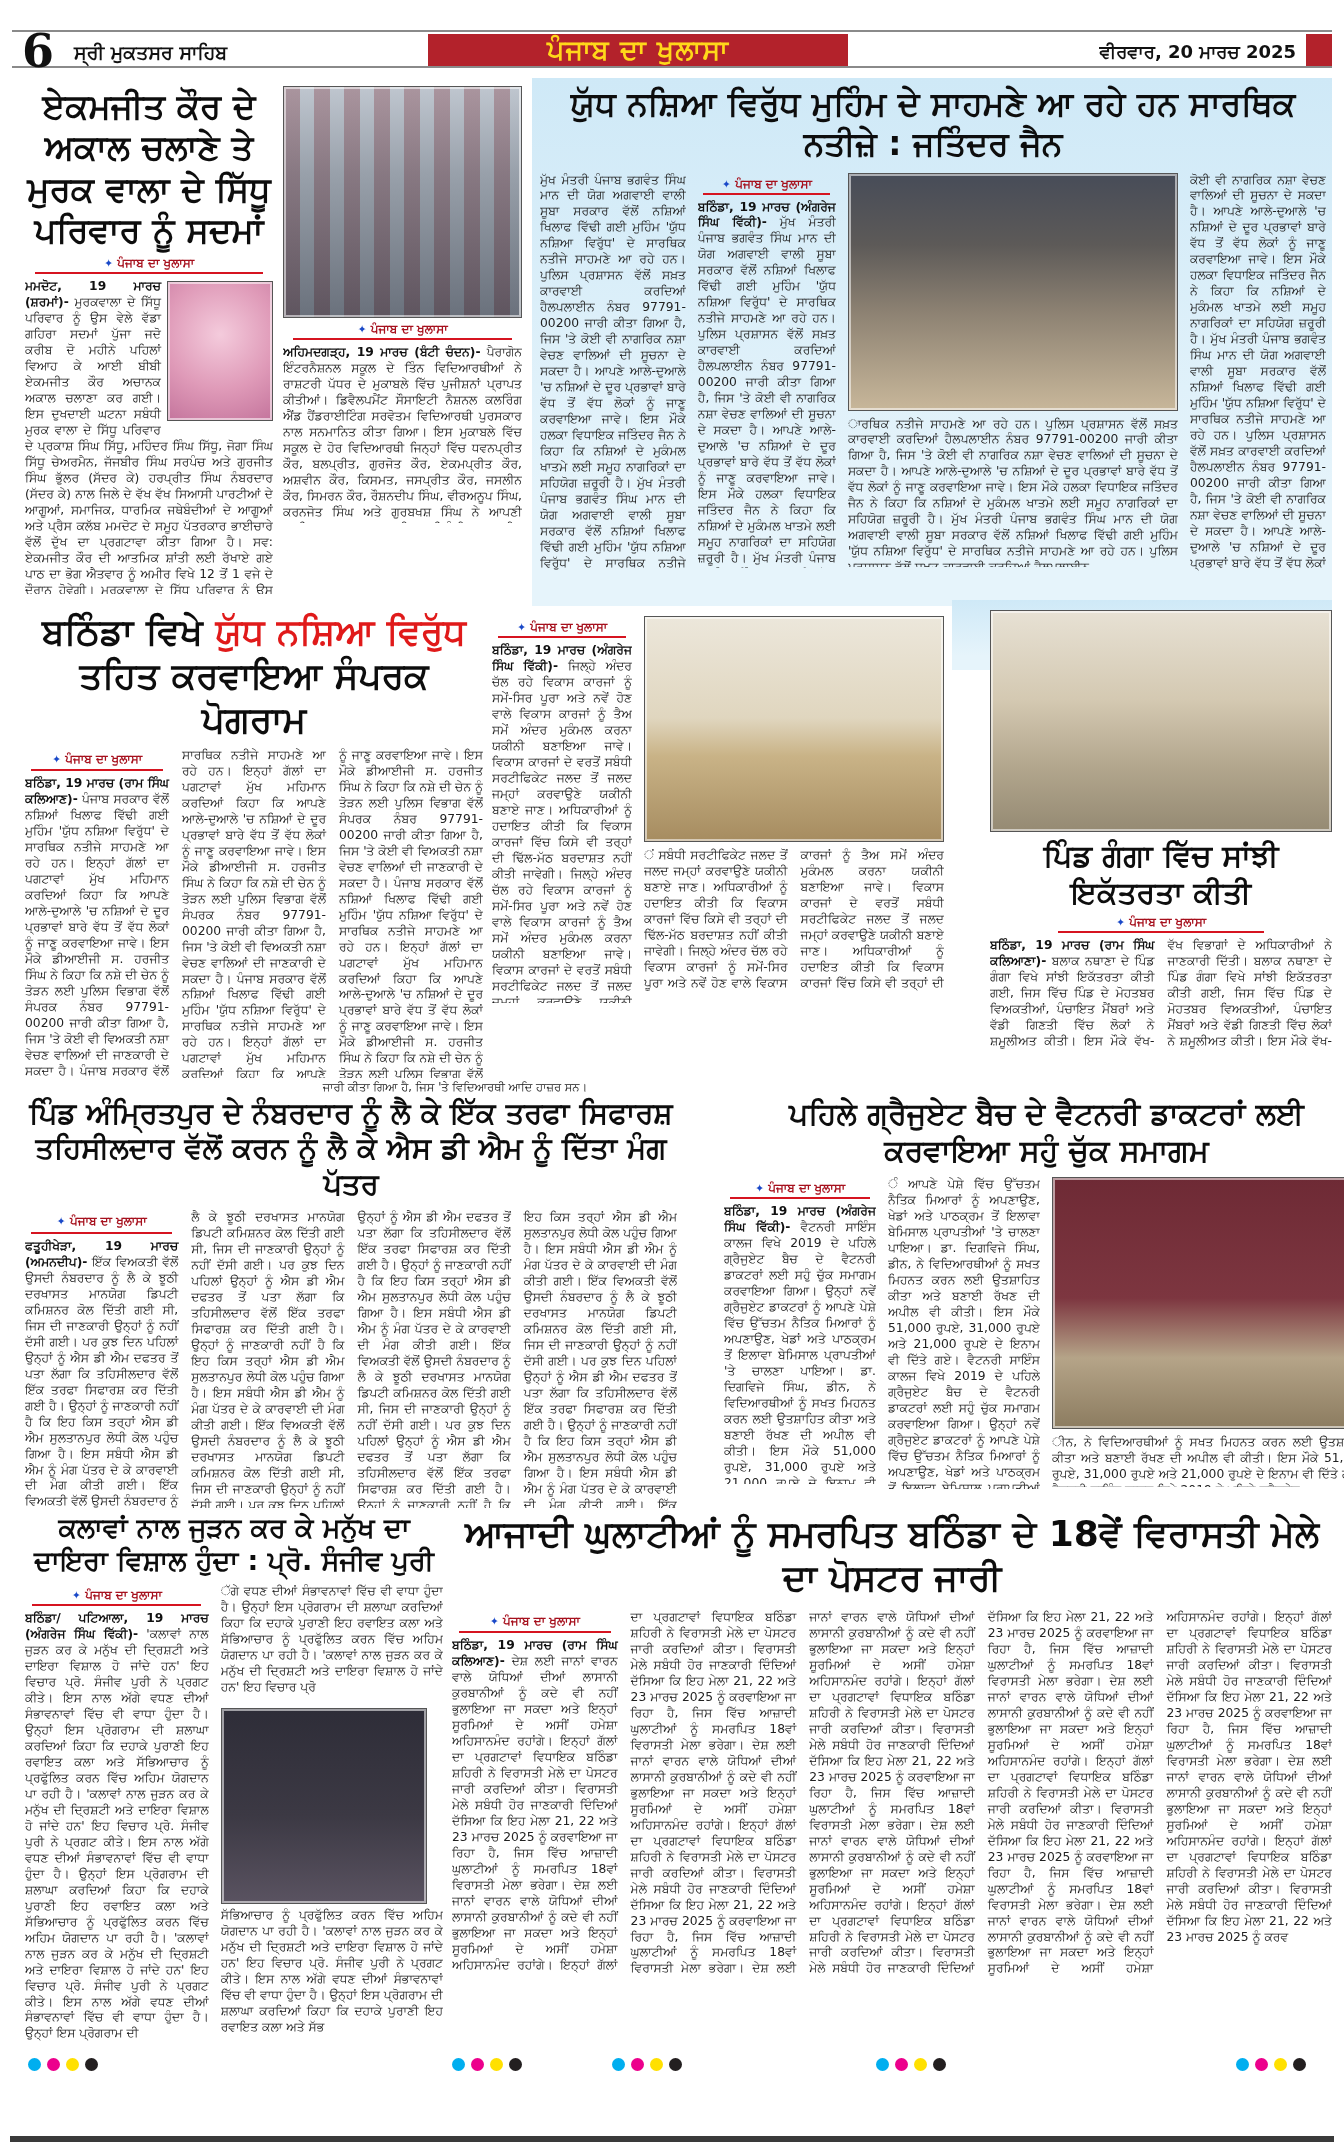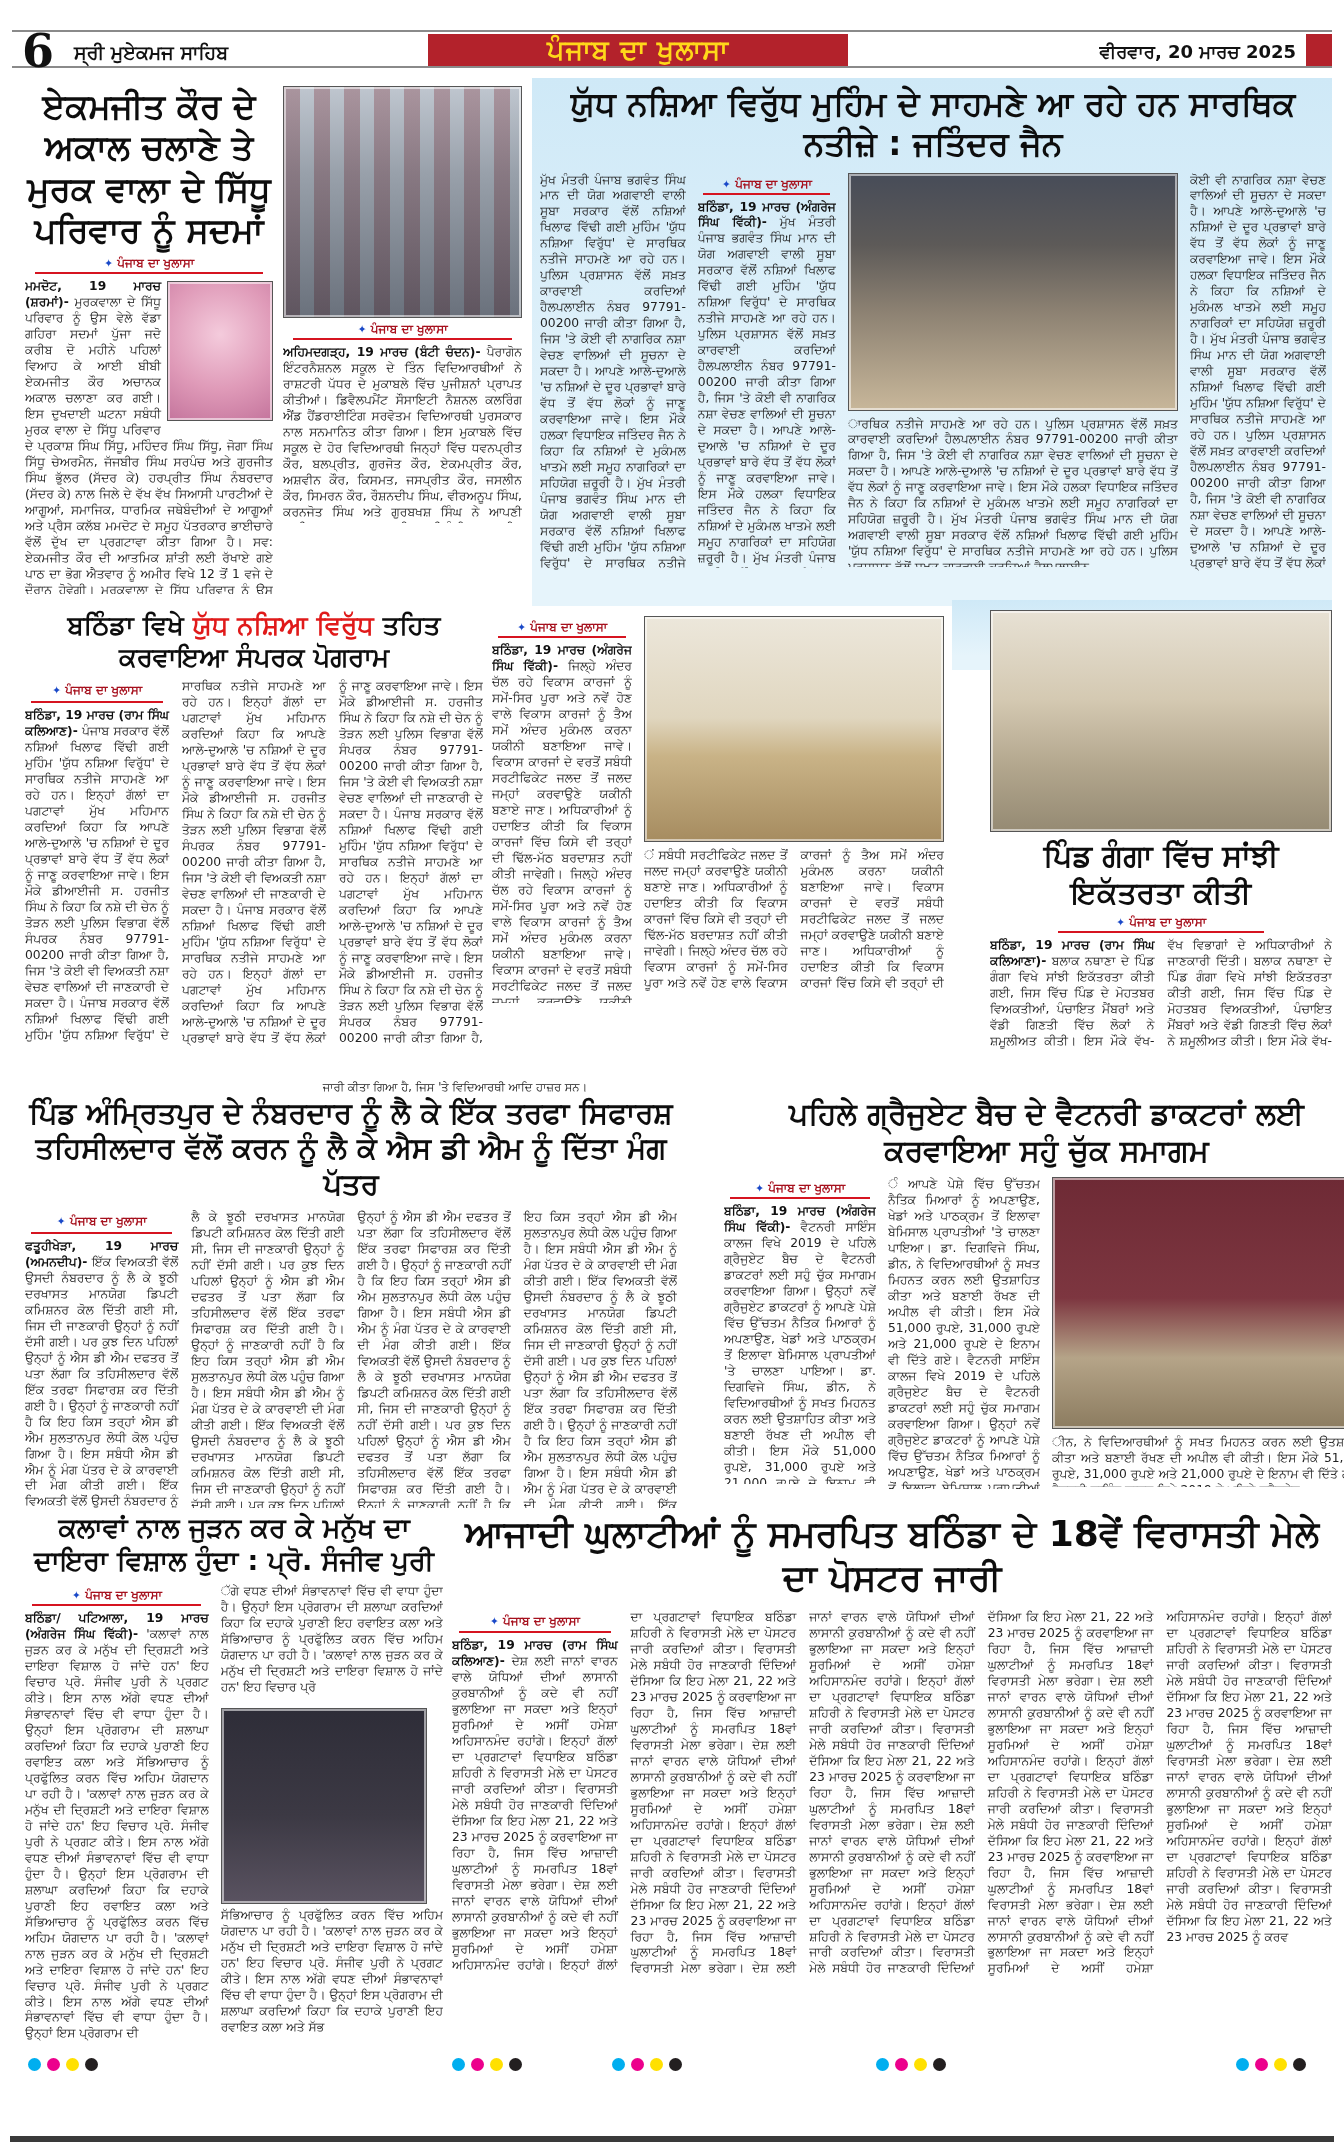--- a/index.html
+++ b/index.html
@@ -56,21 +56,21 @@
   .dot { width:13px; height:13px; border-radius:50%; }
   .botbar { position:absolute; left:10px; right:10px; top:2136px; height:6px; background:#3a3a3a; }
 </style>
 </head>
 <body>
 
 <div id="page">
 
   <div class="mast">
     <div class="pageno">6</div>
-    <div class="edition">ਸ੍ਰੀ ਮੁਏਕਮਜ ਸਾਹਿਬ</div>
+    <div class="edition">ਸ੍ਰੀ ਮੁਕਤਸਰ ਸਾਹਿਬ</div>
     <div class="banner">
       <div class="banner-inner" id="bannerBox" style="background: rgb(179, 34, 43); color: rgb(255, 216, 26);">ਪੰਜਾਬ ਦਾ ਖੁਲਾਸਾ</div>
     </div>
     <div class="mastdate">ਵੀਰਵਾਰ, 20 ਮਾਰਚ 2025</div>
     <div class="rightblock" id="rightBlock" style="background: rgb(179, 34, 43);"></div>
   </div>
 
   <div class="bluebox" style="left:532px; top:78px; width:800px; height:528px;"></div>
   <div class="bluebox" style="left:952px; top:600px; width:380px; height:70px;"></div>
 
@@ -112,21 +112,21 @@
           <span>ਾਰਥਿਕ ਨਤੀਜੇ ਸਾਹਮਣੇ ਆ ਰਹੇ ਹਨ। ਪੁਲਿਸ ਪ੍ਰਸ਼ਾਸਨ ਵੱਲੋਂ ਸਖ਼ਤ ਕਾਰਵਾਈ ਕਰਦਿਆਂ ਹੈਲਪਲਾਈਨ ਨੰਬਰ 97791-00200 ਜਾਰੀ ਕੀਤਾ ਗਿਆ ਹੈ, ਜਿਸ 'ਤੇ ਕੋਈ ਵੀ ਨਾਗਰਿਕ ਨਸ਼ਾ ਵੇਚਣ ਵਾਲਿਆਂ ਦੀ ਸੂਚਨਾ ਦੇ ਸਕਦਾ ਹੈ। ਆਪਣੇ ਆਲੇ-ਦੁਆਲੇ 'ਚ ਨਸ਼ਿਆਂ ਦੇ ਦੂਰ ਪ੍ਰਭਾਵਾਂ ਬਾਰੇ ਵੱਧ ਤੋਂ ਵੱਧ ਲੋਕਾਂ ਨੂੰ ਜਾਣੂ ਕਰਵਾਇਆ ਜਾਵੇ। ਇਸ ਮੌਕੇ ਹਲਕਾ ਵਿਧਾਇਕ ਜਤਿੰਦਰ ਜੈਨ ਨੇ ਕਿਹਾ ਕਿ ਨਸ਼ਿਆਂ ਦੇ ਮੁਕੰਮਲ ਖਾਤਮੇ ਲਈ ਸਮੂਹ ਨਾਗਰਿਕਾਂ ਦਾ ਸਹਿਯੋਗ ਜ਼ਰੂਰੀ ਹੈ। ਮੁੱਖ ਮੰਤਰੀ ਪੰਜਾਬ ਭਗਵੰਤ ਸਿੰਘ ਮਾਨ ਦੀ ਯੋਗ ਅਗਵਾਈ ਵਾਲੀ ਸੂਬਾ ਸਰਕਾਰ ਵੱਲੋਂ ਨਸ਼ਿਆਂ ਖਿਲਾਫ ਵਿੱਢੀ ਗਈ ਮੁਹਿੰਮ 'ਯੁੱਧ ਨਸ਼ਿਆ ਵਿਰੁੱਧ' ਦੇ ਸਾਰਥਿਕ ਨਤੀਜੇ ਸਾਹਮਣੇ ਆ ਰਹੇ ਹਨ। ਪੁਲਿਸ ਪ੍ਰਸ਼ਾਸਨ ਵੱਲੋਂ ਸਖ਼ਤ ਕਾਰਵਾਈ ਕਰਦਿਆਂ ਹੈਲਪਲਾਈਨ </span>
         </div>
       </div>
       <div class="bodytxt" style="width:140px; height:398px;">
         <span> ਕੋਈ ਵੀ ਨਾਗਰਿਕ ਨਸ਼ਾ ਵੇਚਣ ਵਾਲਿਆਂ ਦੀ ਸੂਚਨਾ ਦੇ ਸਕਦਾ ਹੈ। ਆਪਣੇ ਆਲੇ-ਦੁਆਲੇ 'ਚ ਨਸ਼ਿਆਂ ਦੇ ਦੂਰ ਪ੍ਰਭਾਵਾਂ ਬਾਰੇ ਵੱਧ ਤੋਂ ਵੱਧ ਲੋਕਾਂ ਨੂੰ ਜਾਣੂ ਕਰਵਾਇਆ ਜਾਵੇ। ਇਸ ਮੌਕੇ ਹਲਕਾ ਵਿਧਾਇਕ ਜਤਿੰਦਰ ਜੈਨ ਨੇ ਕਿਹਾ ਕਿ ਨਸ਼ਿਆਂ ਦੇ ਮੁਕੰਮਲ ਖਾਤਮੇ ਲਈ ਸਮੂਹ ਨਾਗਰਿਕਾਂ ਦਾ ਸਹਿਯੋਗ ਜ਼ਰੂਰੀ ਹੈ। ਮੁੱਖ ਮੰਤਰੀ ਪੰਜਾਬ ਭਗਵੰਤ ਸਿੰਘ ਮਾਨ ਦੀ ਯੋਗ ਅਗਵਾਈ ਵਾਲੀ ਸੂਬਾ ਸਰਕਾਰ ਵੱਲੋਂ ਨਸ਼ਿਆਂ ਖਿਲਾਫ ਵਿੱਢੀ ਗਈ ਮੁਹਿੰਮ 'ਯੁੱਧ ਨਸ਼ਿਆ ਵਿਰੁੱਧ' ਦੇ ਸਾਰਥਿਕ ਨਤੀਜੇ ਸਾਹਮਣੇ ਆ ਰਹੇ ਹਨ। ਪੁਲਿਸ ਪ੍ਰਸ਼ਾਸਨ ਵੱਲੋਂ ਸਖ਼ਤ ਕਾਰਵਾਈ ਕਰਦਿਆਂ ਹੈਲਪਲਾਈਨ ਨੰਬਰ 97791-00200 ਜਾਰੀ ਕੀਤਾ ਗਿਆ ਹੈ, ਜਿਸ 'ਤੇ ਕੋਈ ਵੀ ਨਾਗਰਿਕ ਨਸ਼ਾ ਵੇਚਣ ਵਾਲਿਆਂ ਦੀ ਸੂਚਨਾ ਦੇ ਸਕਦਾ ਹੈ। ਆਪਣੇ ਆਲੇ-ਦੁਆਲੇ 'ਚ ਨਸ਼ਿਆਂ ਦੇ ਦੂਰ ਪ੍ਰਭਾਵਾਂ ਬਾਰੇ ਵੱਧ ਤੋਂ ਵੱਧ ਲੋਕਾਂ ਨੂੰ ਜਾਣੂ ਕਰਵਾਇਆ ਜਾਵੇ।</span>
       </div>
     </div>
   </div>
 
   <div class="art" style="left:25px; top:610px; width:458px; height:468px;">
-    <div class="hl" style="font-size:26px;">
+    <div class="hl" style="font-size:36px;">
       <span>ਬਠਿੰਡਾ ਵਿਖੇ </span><span style="color:#e01a1a;">ਯੁੱਧ ਨਸ਼ਿਆ ਵਿਰੁੱਧ</span><span> ਤਹਿਤ ਕਰਵਾਇਆ ਸੰਪਰਕ ਪੋਗਰਾਮ</span>
     </div>
     <div class="bodytxt cols c3" style="height:378px; margin-top:6px;">
       <div class="byline"><span class="star">✦</span> <span>ਪੰਜਾਬ ਦਾ ਖੁਲਾਸਾ</span></div>
       <span class="dl">ਬਠਿੰਡਾ, 19 ਮਾਰਚ (ਰਾਮ ਸਿੰਘ ਕਲਿਆਣ)-</span>
       <span>ਪੰਜਾਬ ਸਰਕਾਰ ਵੱਲੋਂ ਨਸ਼ਿਆਂ ਖਿਲਾਫ ਵਿੱਢੀ ਗਈ ਮੁਹਿੰਮ 'ਯੁੱਧ ਨਸ਼ਿਆ ਵਿਰੁੱਧ' ਦੇ ਸਾਰਥਿਕ ਨਤੀਜੇ ਸਾਹਮਣੇ ਆ ਰਹੇ ਹਨ। ਇਨ੍ਹਾਂ ਗੱਲਾਂ ਦਾ ਪਗਟਾਵਾਂ ਮੁੱਖ ਮਹਿਮਾਨ ਕਰਦਿਆਂ ਕਿਹਾ ਕਿ ਆਪਣੇ ਆਲੇ-ਦੁਆਲੇ 'ਚ ਨਸ਼ਿਆਂ ਦੇ ਦੂਰ ਪ੍ਰਭਾਵਾਂ ਬਾਰੇ ਵੱਧ ਤੋਂ ਵੱਧ ਲੋਕਾਂ ਨੂੰ ਜਾਣੂ ਕਰਵਾਇਆ ਜਾਵੇ। ਇਸ ਮੌਕੇ ਡੀਆਈਜੀ ਸ. ਹਰਜੀਤ ਸਿੰਘ ਨੇ ਕਿਹਾ ਕਿ ਨਸ਼ੇ ਦੀ ਚੇਨ ਨੂੰ ਤੋੜਨ ਲਈ ਪੁਲਿਸ ਵਿਭਾਗ ਵੱਲੋਂ ਸੰਪਰਕ ਨੰਬਰ 97791-00200 ਜਾਰੀ ਕੀਤਾ ਗਿਆ ਹੈ, ਜਿਸ 'ਤੇ ਕੋਈ ਵੀ ਵਿਅਕਤੀ ਨਸ਼ਾ ਵੇਚਣ ਵਾਲਿਆਂ ਦੀ ਜਾਣਕਾਰੀ ਦੇ ਸਕਦਾ ਹੈ। ਪੰਜਾਬ ਸਰਕਾਰ ਵੱਲੋਂ ਨਸ਼ਿਆਂ ਖਿਲਾਫ ਵਿੱਢੀ ਗਈ ਮੁਹਿੰਮ 'ਯੁੱਧ ਨਸ਼ਿਆ ਵਿਰੁੱਧ' ਦੇ ਸਾਰਥਿਕ ਨਤੀਜੇ ਸਾਹਮਣੇ ਆ ਰਹੇ ਹਨ। ਇਨ੍ਹਾਂ ਗੱਲਾਂ ਦਾ ਪਗਟਾਵਾਂ ਮੁੱਖ ਮਹਿਮਾਨ ਕਰਦਿਆਂ ਕਿਹਾ ਕਿ ਆਪਣੇ ਆਲੇ-ਦੁਆਲੇ 'ਚ ਨਸ਼ਿਆਂ ਦੇ ਦੂਰ ਪ੍ਰਭਾਵਾਂ ਬਾਰੇ ਵੱਧ ਤੋਂ ਵੱਧ ਲੋਕਾਂ ਨੂੰ ਜਾਣੂ ਕਰਵਾਇਆ ਜਾਵੇ। ਇਸ ਮੌਕੇ ਡੀਆਈਜੀ ਸ. ਹਰਜੀਤ ਸਿੰਘ ਨੇ ਕਿਹਾ ਕਿ ਨਸ਼ੇ ਦੀ ਚੇਨ ਨੂੰ ਤੋੜਨ ਲਈ ਪੁਲਿਸ ਵਿਭਾਗ ਵੱਲੋਂ ਸੰਪਰਕ ਨੰਬਰ 97791-00200 ਜਾਰੀ ਕੀਤਾ ਗਿਆ ਹੈ, ਜਿਸ 'ਤੇ ਕੋਈ ਵੀ ਵਿਅਕਤੀ ਨਸ਼ਾ ਵੇਚਣ ਵਾਲਿਆਂ ਦੀ ਜਾਣਕਾਰੀ ਦੇ ਸਕਦਾ ਹੈ। ਪੰਜਾਬ ਸਰਕਾਰ ਵੱਲੋਂ ਨਸ਼ਿਆਂ ਖਿਲਾਫ ਵਿੱਢੀ ਗਈ ਮੁਹਿੰਮ 'ਯੁੱਧ ਨਸ਼ਿਆ ਵਿਰੁੱਧ' ਦੇ ਸਾਰਥਿਕ ਨਤੀਜੇ ਸਾਹਮਣੇ ਆ ਰਹੇ ਹਨ। ਇਨ੍ਹਾਂ ਗੱਲਾਂ ਦਾ ਪਗਟਾਵਾਂ ਮੁੱਖ ਮਹਿਮਾਨ ਕਰਦਿਆਂ ਕਿਹਾ ਕਿ ਆਪਣੇ ਆਲੇ-ਦੁਆਲੇ 'ਚ ਨਸ਼ਿਆਂ ਦੇ ਦੂਰ ਪ੍ਰਭਾਵਾਂ ਬਾਰੇ ਵੱਧ ਤੋਂ ਵੱਧ ਲੋਕਾਂ ਨੂੰ ਜਾਣੂ ਕਰਵਾਇਆ ਜਾਵੇ। ਇਸ ਮੌਕੇ ਡੀਆਈਜੀ ਸ. ਹਰਜੀਤ ਸਿੰਘ ਨੇ ਕਿਹਾ ਕਿ ਨਸ਼ੇ ਦੀ ਚੇਨ ਨੂੰ ਤੋੜਨ ਲਈ ਪੁਲਿਸ ਵਿਭਾਗ ਵੱਲੋਂ ਸੰਪਰਕ ਨੰਬਰ 97791-00200 ਜਾਰੀ ਕੀਤਾ ਗਿਆ ਹੈ, ਜਿਸ 'ਤੇ ਕੋਈ ਵੀ ਵਿਅਕਤੀ ਨਸ਼ਾ ਵੇਚਣ ਵਾਲਿਆਂ ਦੀ ਜਾਣਕਾਰੀ ਦੇ ਸਕਦਾ ਹੈ। ਪੰਜਾਬ ਸਰਕਾਰ ਵੱਲੋਂ ਨਸ਼ਿਆਂ ਖਿਲਾਫ ਵਿੱਢੀ ਗਈ ਮੁਹਿੰਮ 'ਯੁੱਧ ਨਸ਼ਿਆ ਵਿਰੁੱਧ' ਦੇ ਸਾਰਥਿਕ ਨਤੀਜੇ ਸਾਹਮਣੇ ਆ ਰਹੇ ਹਨ। ਇਨ੍ਹਾਂ ਗੱਲਾਂ ਦਾ ਪਗਟਾਵਾਂ ਮੁੱਖ ਮਹਿਮਾਨ ਕਰਦਿਆਂ ਕਿਹਾ ਕਿ ਆਪਣੇ ਆਲੇ-ਦੁਆਲੇ 'ਚ ਨਸ਼ਿਆਂ ਦੇ ਦੂਰ ਪ੍ਰਭਾਵਾਂ ਬਾਰੇ ਵੱਧ ਤੋਂ ਵੱਧ ਲੋਕਾਂ ਨੂੰ ਜਾਣੂ ਕਰਵਾਇਆ ਜਾਵੇ। ਇਸ ਮੌਕੇ ਡੀਆਈਜੀ ਸ. ਹਰਜੀਤ ਸਿੰਘ ਨੇ ਕਿਹਾ ਕਿ ਨਸ਼ੇ ਦੀ ਚੇਨ ਨੂੰ ਤੋੜਨ ਲਈ ਪੁਲਿਸ ਵਿਭਾਗ ਵੱਲੋਂ ਸੰਪਰਕ ਨੰਬਰ 97791-00200 ਜਾਰੀ ਕੀਤਾ ਗਿਆ ਹੈ, ਜਿਸ 'ਤੇ ਕੋਈ ਵੀ ਵਿਅਕਤੀ ਨਸ਼ਾ ਵੇਚਣ ਵਾਲਿਆਂ ਦੀ ਜਾਣਕਾਰੀ ਦੇ ਸਕਦਾ ਹੈ। ਪੰਜਾਬ ਸਰਕਾਰ ਵੱਲੋਂ ਨਸ਼ਿਆਂ ਖਿਲਾਫ ਵਿੱਢੀ ਗਈ ਮੁਹਿੰਮ 'ਯੁੱਧ ਨਸ਼ਿਆ ਵਿਰ</span>
     </div>
   </div>
 
   <div class="art" style="left:492px; top:610px; width:452px; height:468px;">

